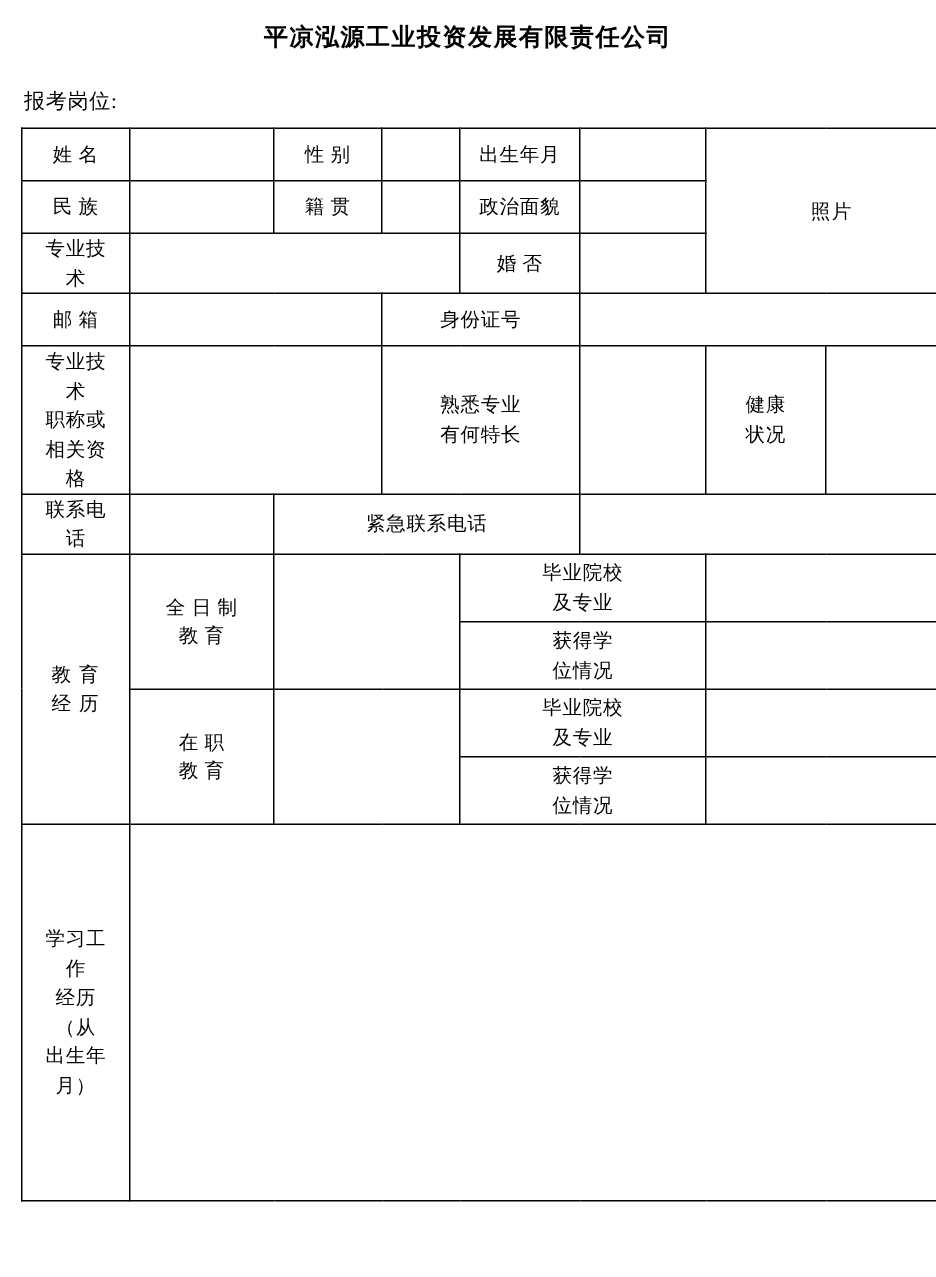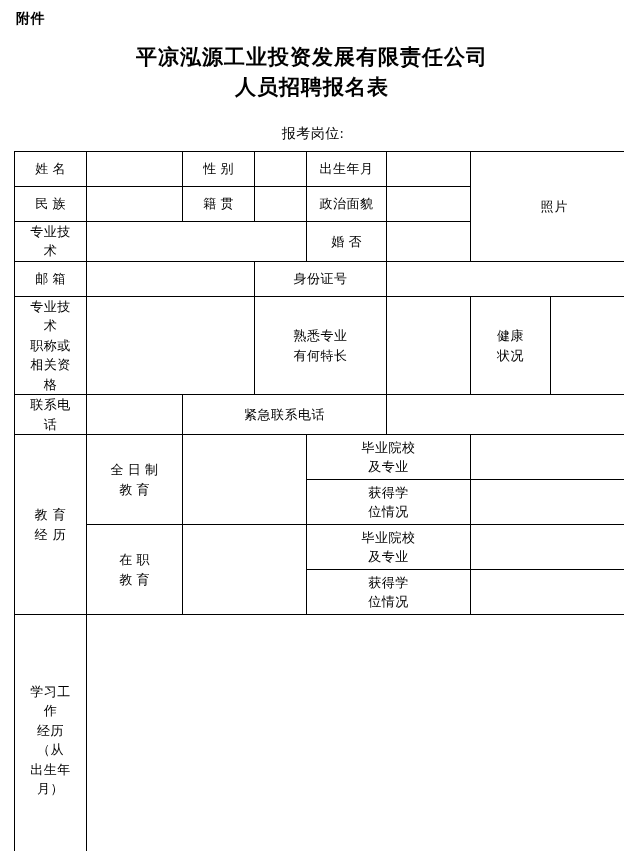--- a/index.html
+++ b/index.html
@@ -24,35 +24,34 @@
   }
   .attachment-label {
     font-size: 14px;
     font-weight: bold;
     margin-top: 10px;
     margin-left: 2px;
     letter-spacing: 0.5px;
   }
   .doc-title {
     text-align: center;
-    font-size: 21px;
+    font-size: 16px;
     font-weight: bold;
     line-height: 1.45;
     margin-top: 14px;
     letter-spacing: 1px;
   }
   .doc-title .line2 {
     display: block;
   }
   .position-line {
     font-size: 14px;
     margin-top: 22px;
     margin-left: 2px;
     letter-spacing: 0.5px;
-    text-align: center;
   }
   table.form {
     border-collapse: collapse;
     width: 584px;
     margin-top: 8px;
     table-layout: fixed;
   }
   table.form td {
     border: 1px solid #000000;
     font-size: 13px;
@@ -87,25 +86,23 @@
     font-size: 13px;
     line-height: 1.9;
     letter-spacing: 0.5px;
   }
 </style>
 </head>
 <body>
 
 <div class="page">
 
-  <div class="attachment-label">附件</div>
 
   <div class="doc-title">
     <span class="line1">平凉泓源工业投资发展有限责任公司</span>
-    <span class="line2">人员招聘报名表</span>
   </div>
 
   <div class="position-line">报考岗位:</div>
 
   <table class="form">
     <colgroup>
       <col style="width:72px">
       <col style="width:96px">
       <col style="width:72px">
       <col style="width:52px">

